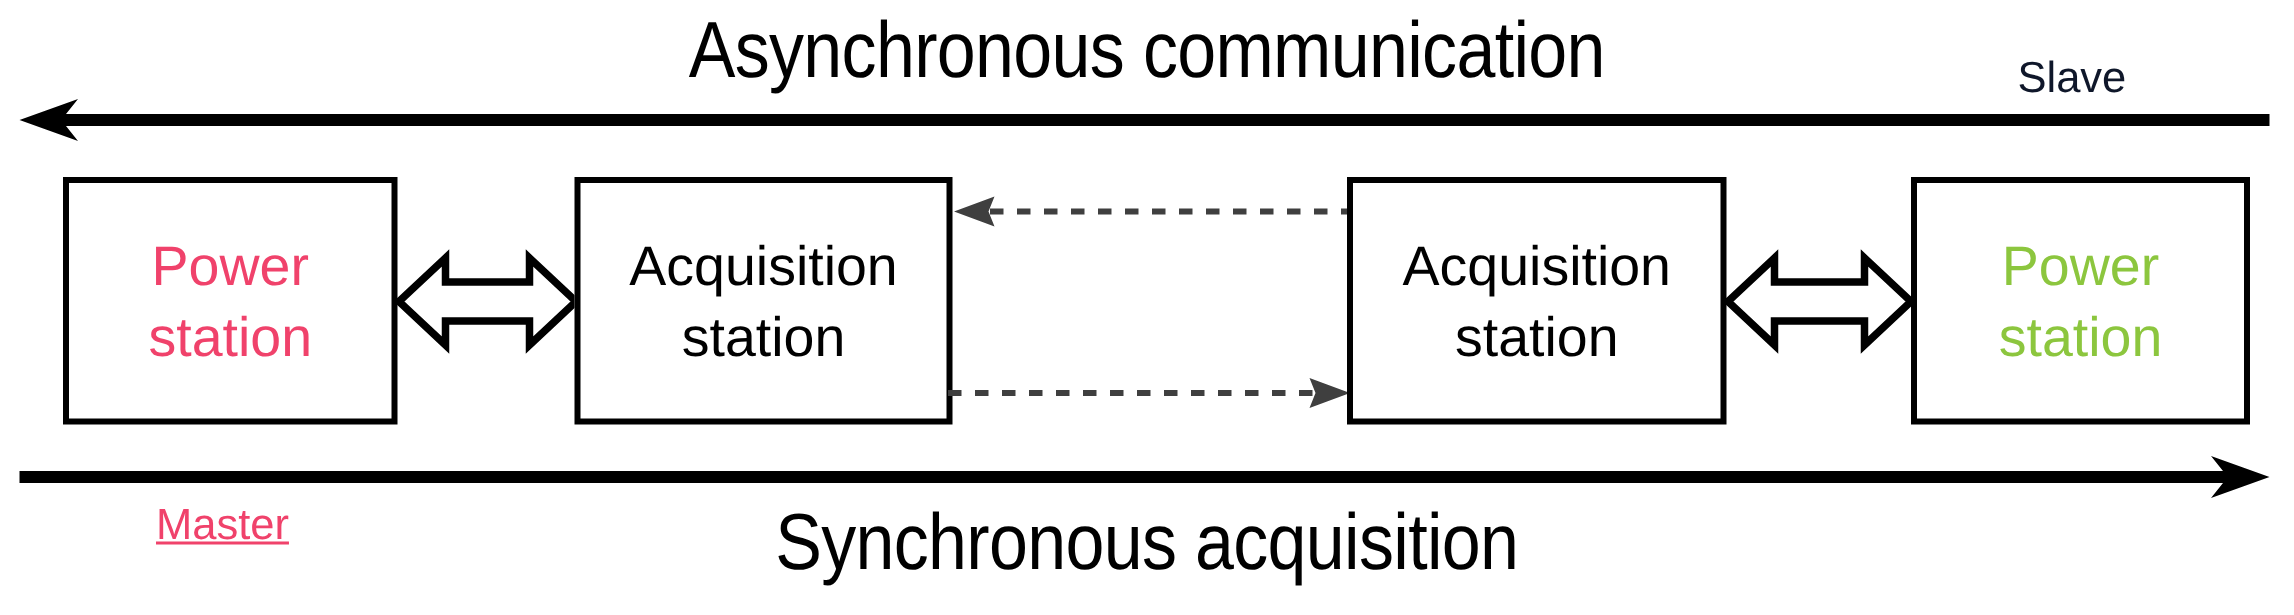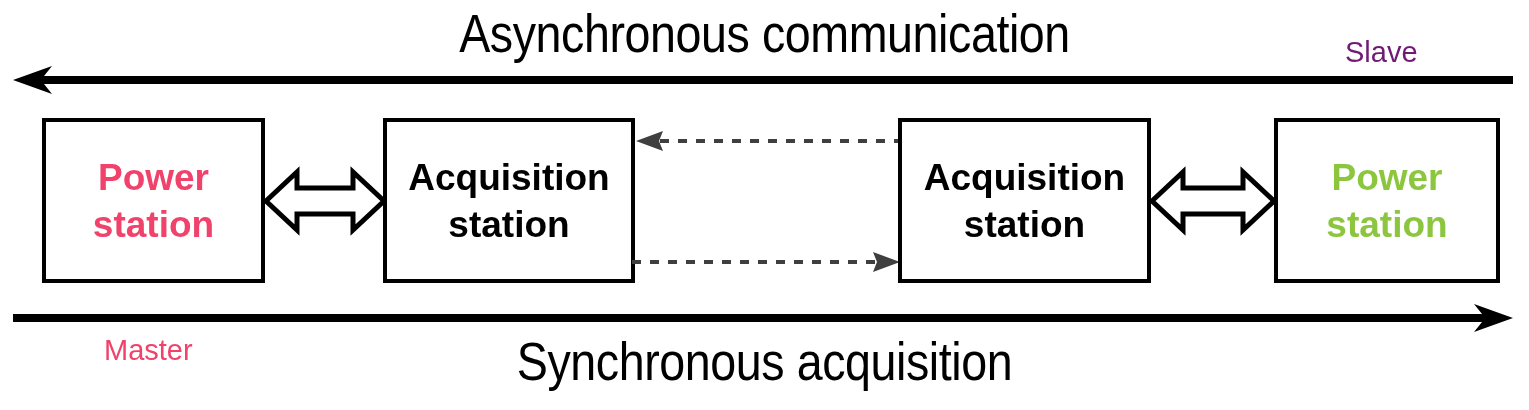--- a/index.html
+++ b/index.html
@@ -39,26 +39,27 @@
   .role-label {
     position: absolute;
     font-family: "Liberation Sans", sans-serif;
     font-size: 29px;
     line-height: 32px;
     white-space: nowrap;
   }
   #label-slave {
     top: 36px;
     left: 1345px;
-    color: #701a75;
+    color: #0f172a;
   }
   #label-master {
     top: 334px;
     left: 104px;
     color: #F0426B;
+    text-decoration: underline;
   }
 
   
   .long-arrow-svg { position: absolute; left: 0; }
   #arrow-top-svg { top: 62px; }
   #arrow-bottom-svg { top: 300px; }
 
   
   .node-box {
     position: absolute;
@@ -68,21 +69,20 @@
     display: flex;
     flex-direction: column;
     align-items: center;
     justify-content: center;
     text-align: center;
     font-family: "Liberation Sans", sans-serif;
     font-size: 37px;
     line-height: 47px;
     top: 118px;
     height: 165px;
-    font-weight: bold;
   }
   .node-box .line { display: block; white-space: nowrap; }
 
   #box-power-left    { left: 42px;   width: 223px; color: #F0426B; }
   #box-acq-left      { left: 383px;  width: 252px; color: #000000; }
   #box-acq-right     { left: 898px;  width: 253px; color: #000000; }
   #box-power-right   { left: 1274px; width: 226px; color: #8CC63E; }
 
   
   .block-arrow-svg { position: absolute; top: 163px; }

